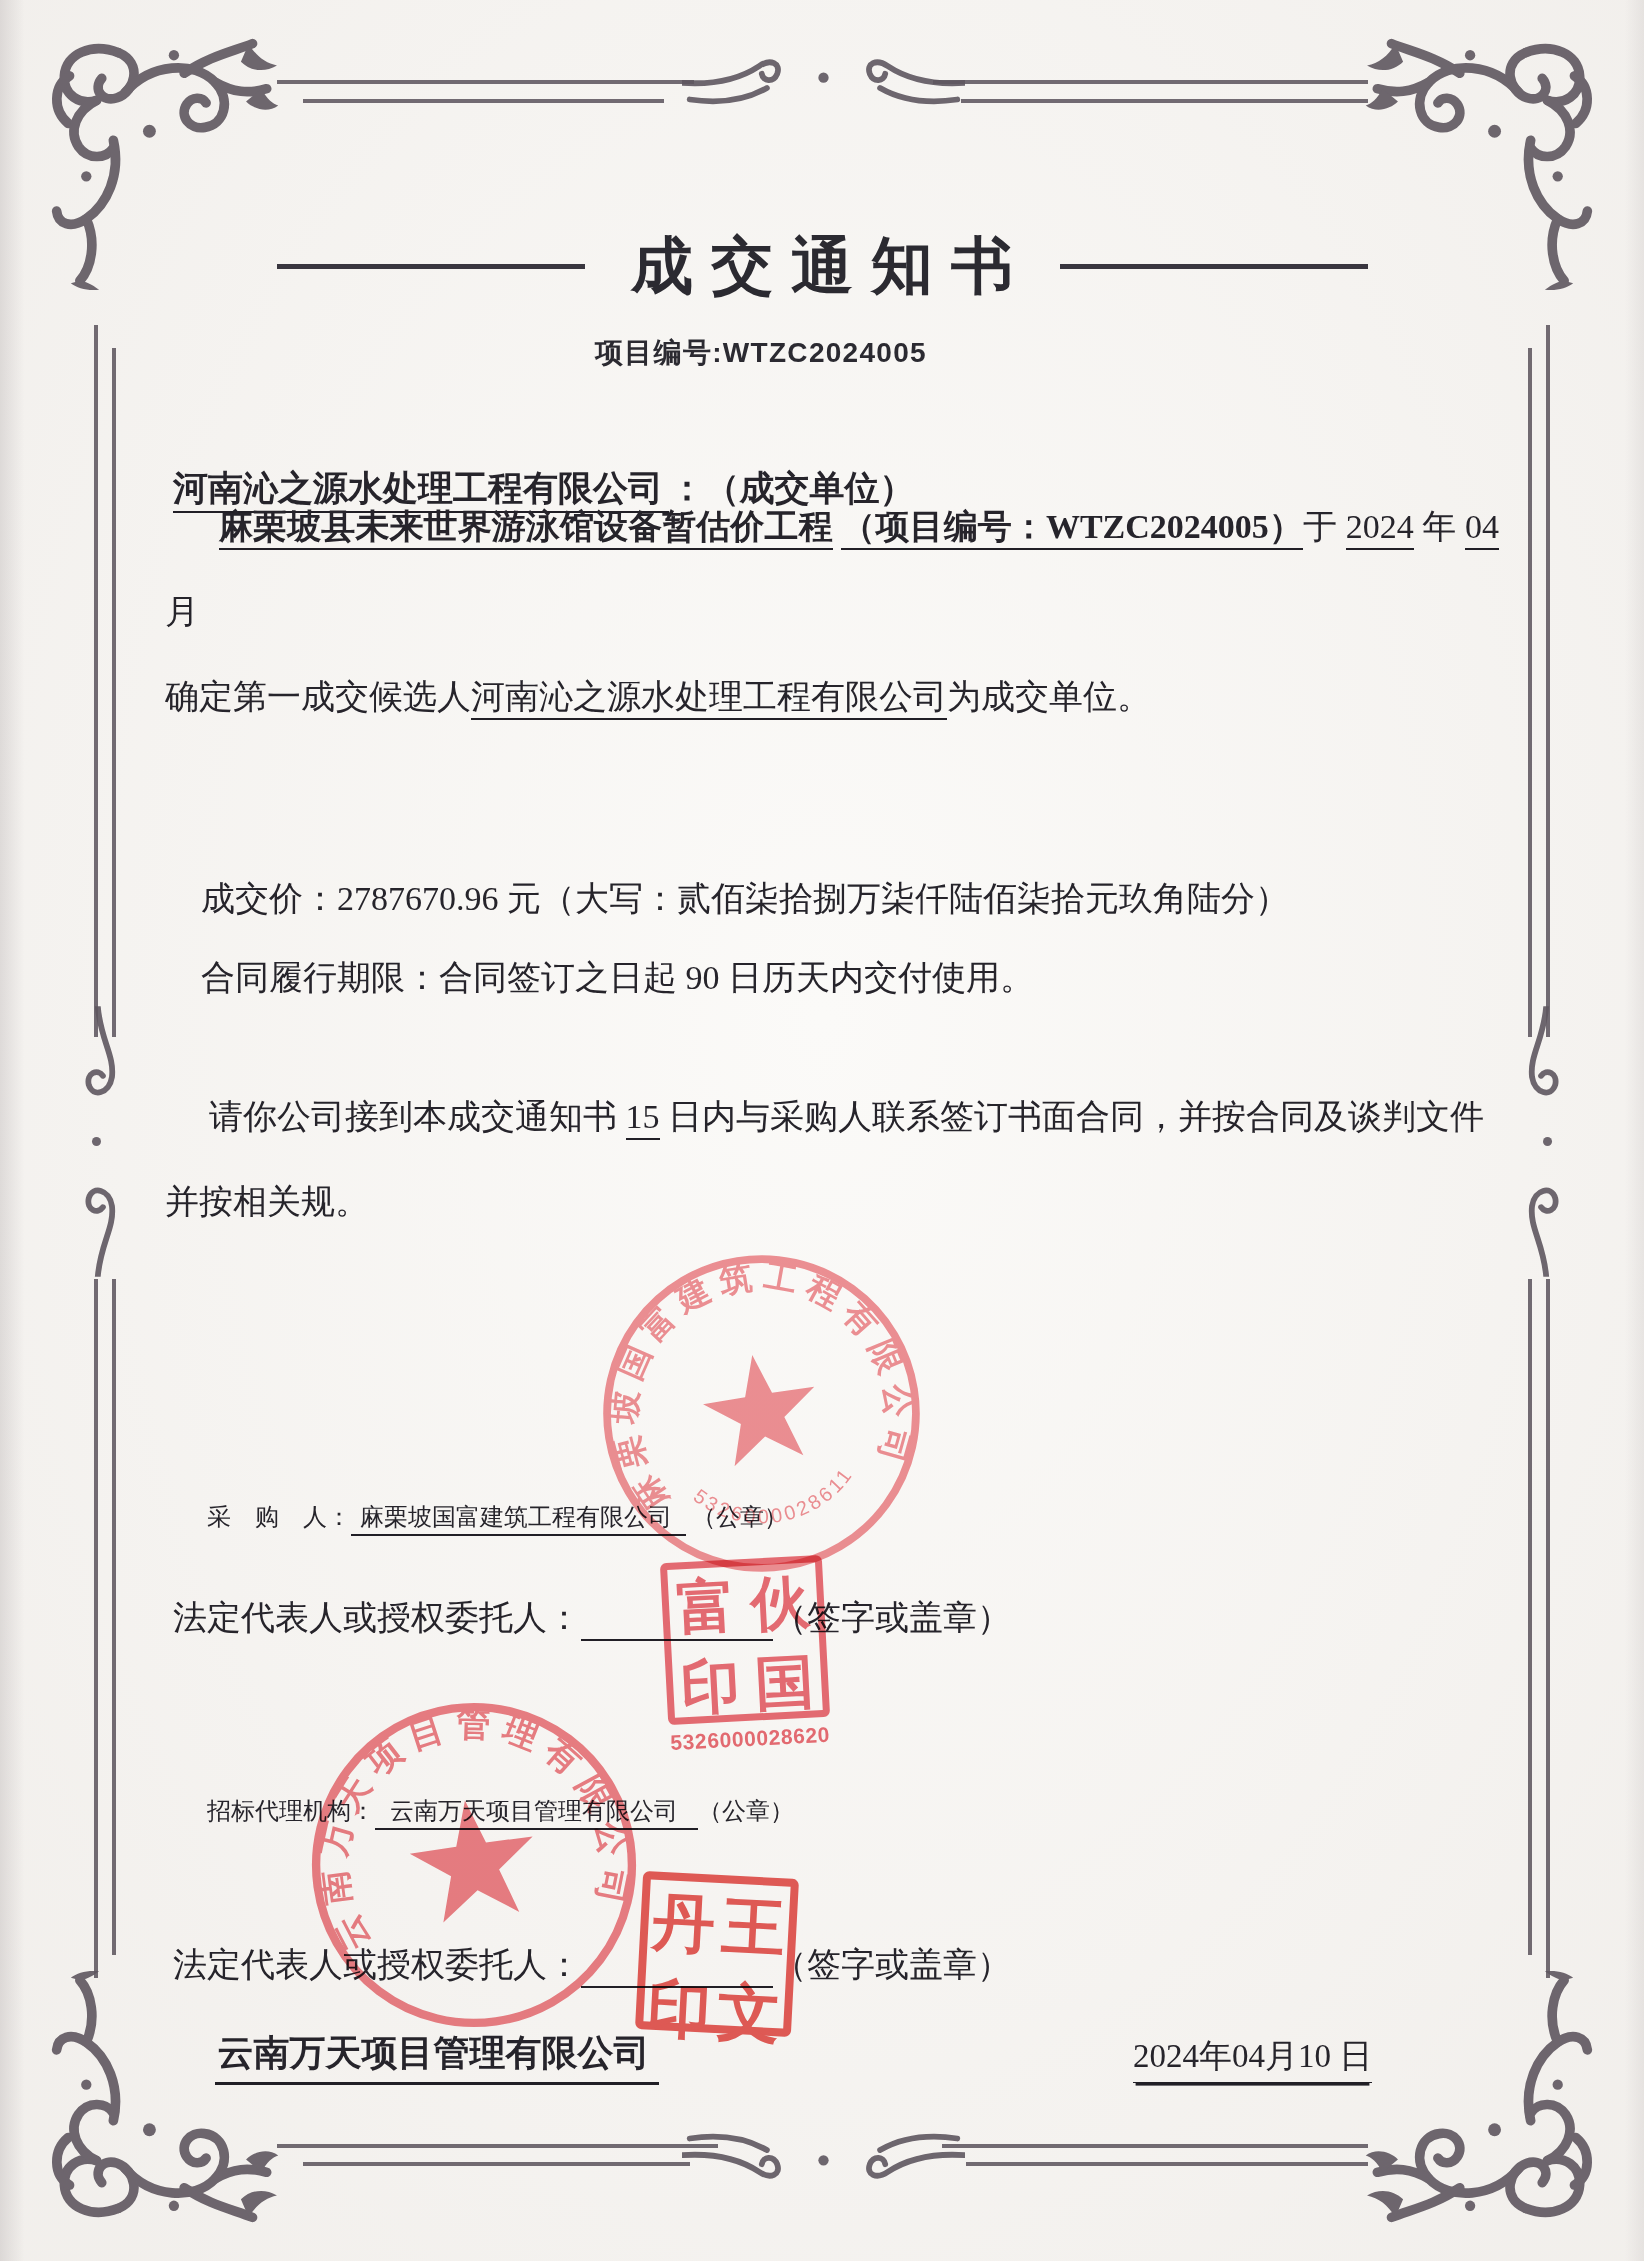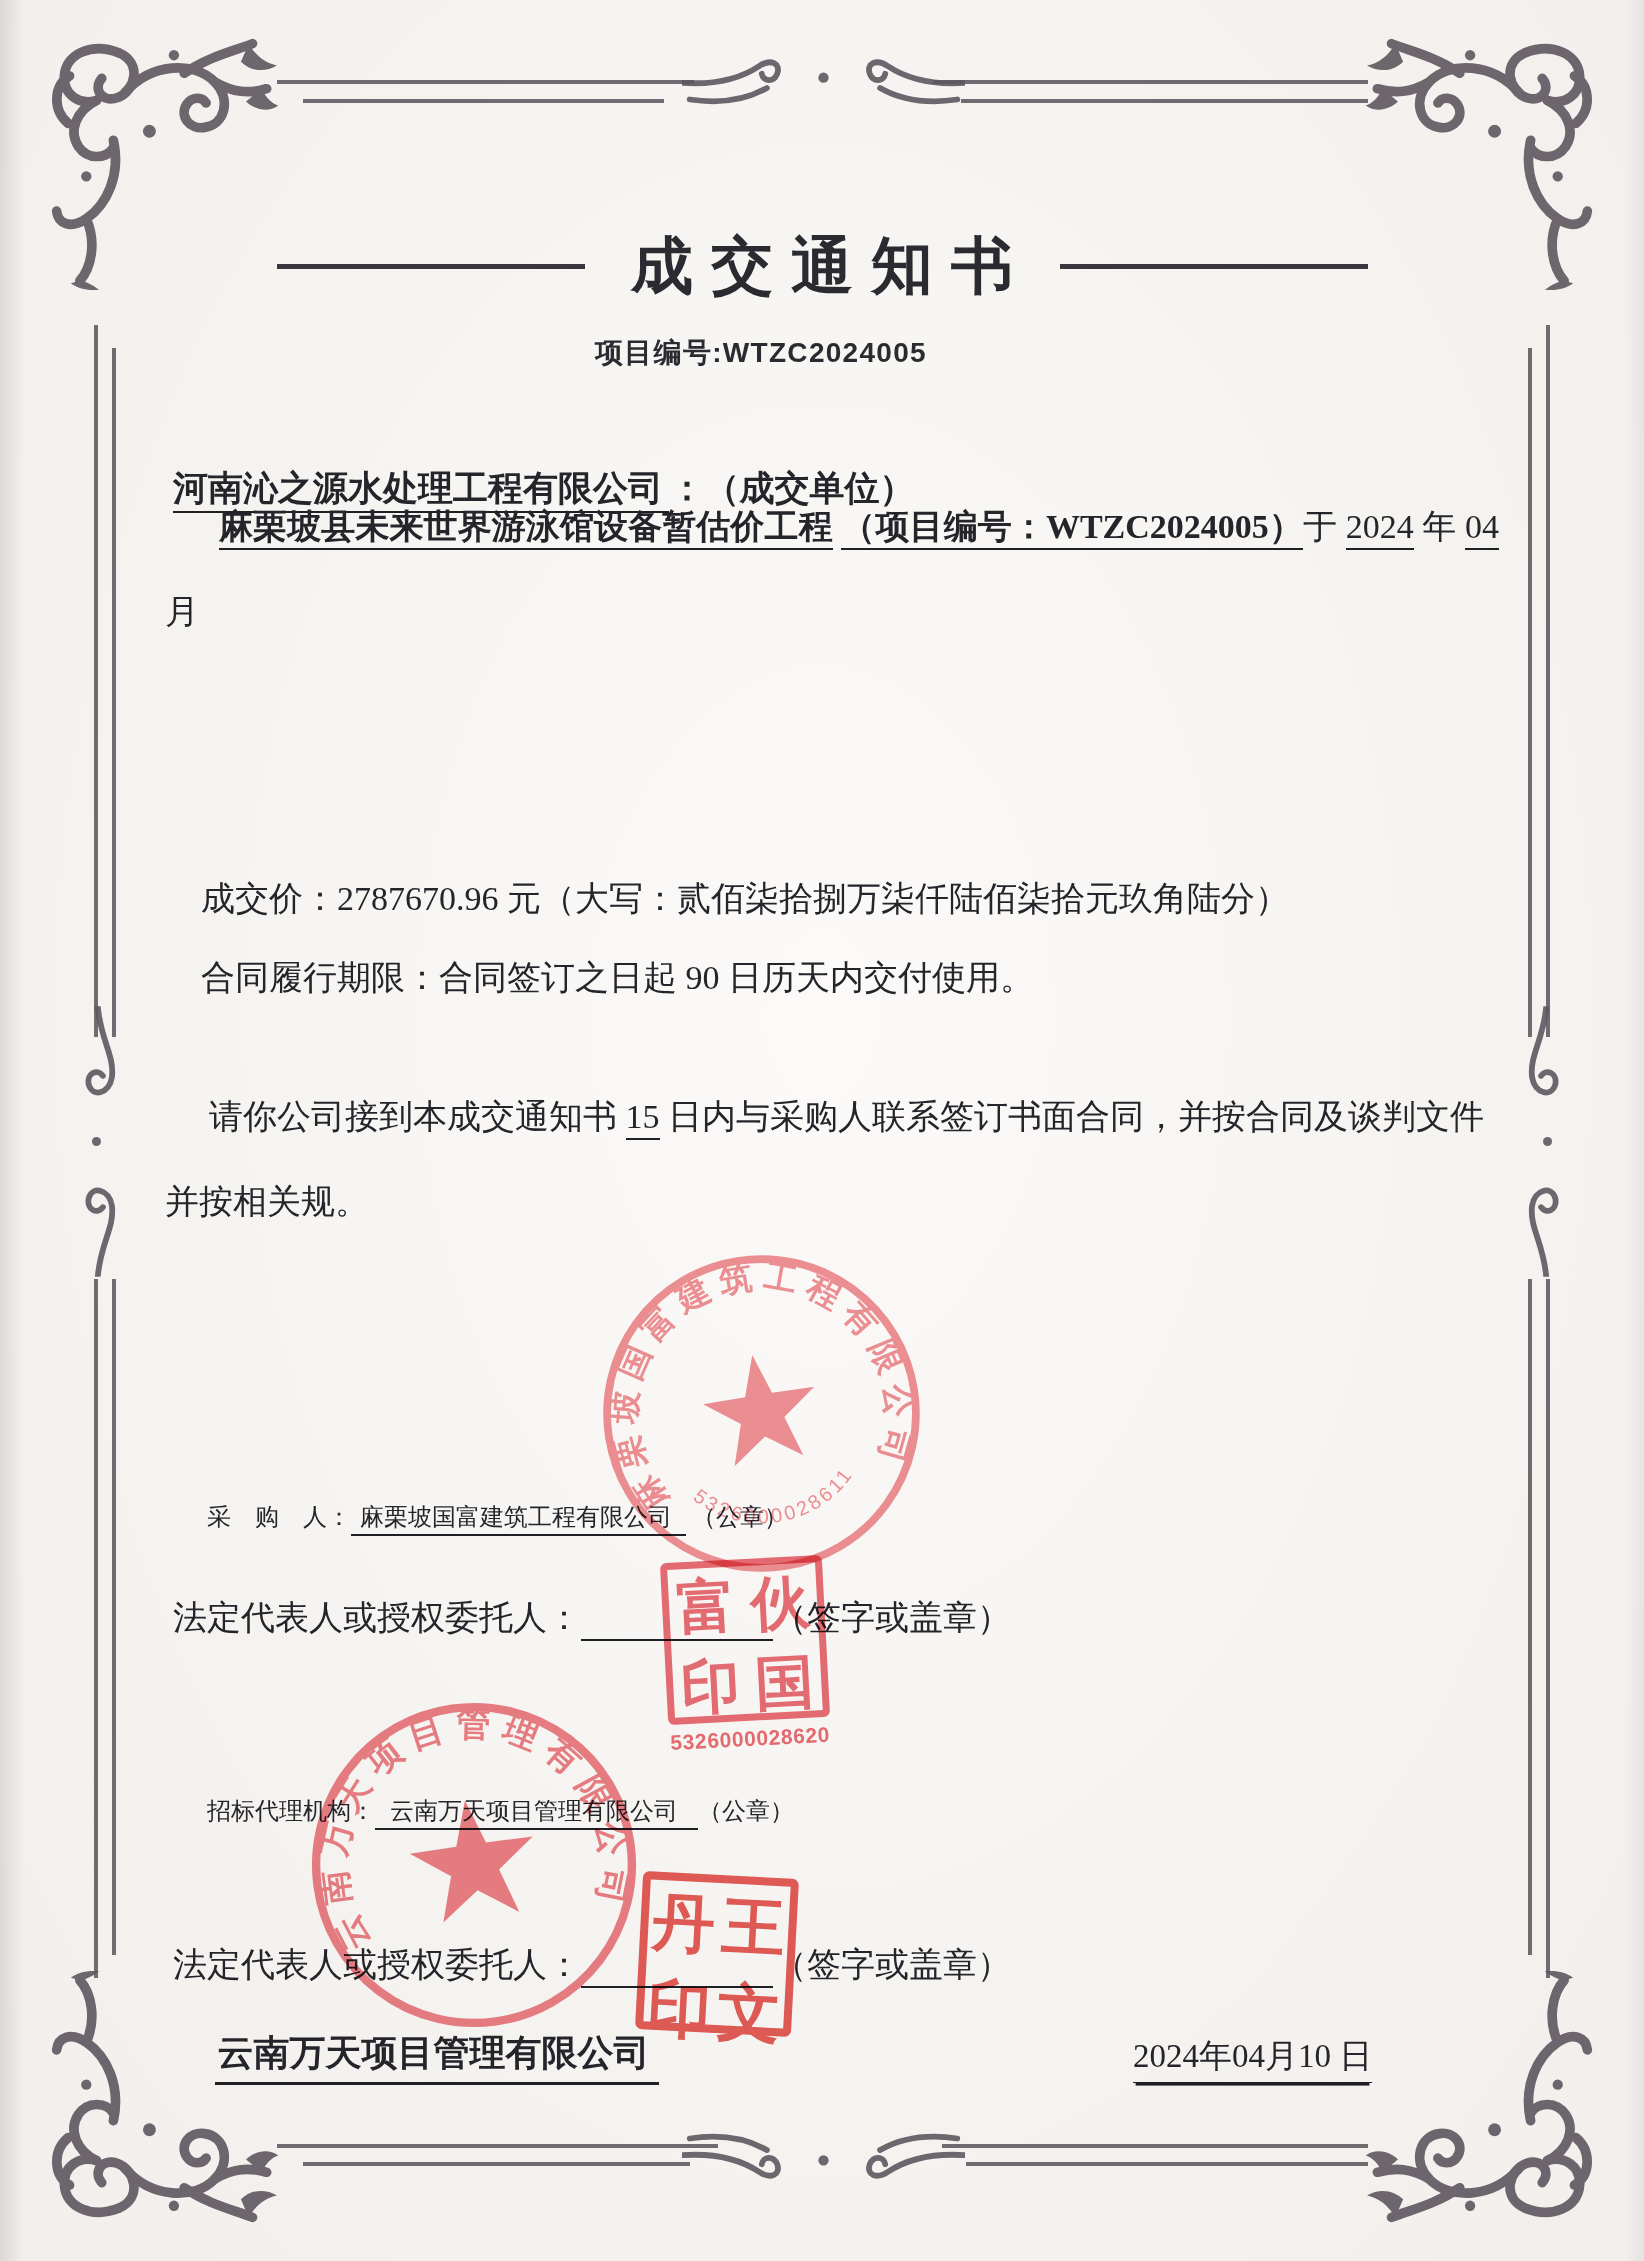--- a/index.html
+++ b/index.html
@@ -163,20 +163,21 @@
 <div class="title-rule" style="left:1060px;width:308px;"></div>
 <div class="doc-title">成交通知书</div>
 <div class="project-no">项目编号:WTZC2024005</div>
 
 <div class="salutation">
   <span class="u">河南沁之源水处理工程有限公司</span><span>：（成交单位）</span>
 </div>
 
 <div class="body-par" style="top:484px;">
   <div class="jline"><span class="indent"></span><span class="u b">麻栗坡县未来世界游泳馆设备暂估价工程</span> <span class="u b">（项目编号：WTZC2024005）</span><span>于 </span><span class="u">2024</span><span> 年 </span><span class="u">04</span><span> 月</span></div>
+  <div><span>确定第一成交候选人</span><span class="u">河南沁之源水处理工程有限公司</span><span>为成交单位。</span></div>
 </div>
 
 <div class="line" style="top:876px;left:201px;">成交价：2787670.96 元（大写：贰佰柒拾捌万柒仟陆佰柒拾元玖角陆分）</div>
 <div class="line" style="top:955px;left:201px;">合同履行期限：合同签订之日起 90 日历天内交付使用。</div>
 
 <div class="line" style="top:1094px;left:209px;">
   <span>请你公司接到本成交通知书 </span><span class="u">15</span><span> 日内与采购人联系签订书面合同，并按合同及谈判文件</span>
 </div>
 <div class="line" style="top:1179px;left:165px;">并按相关规。</div>
 

